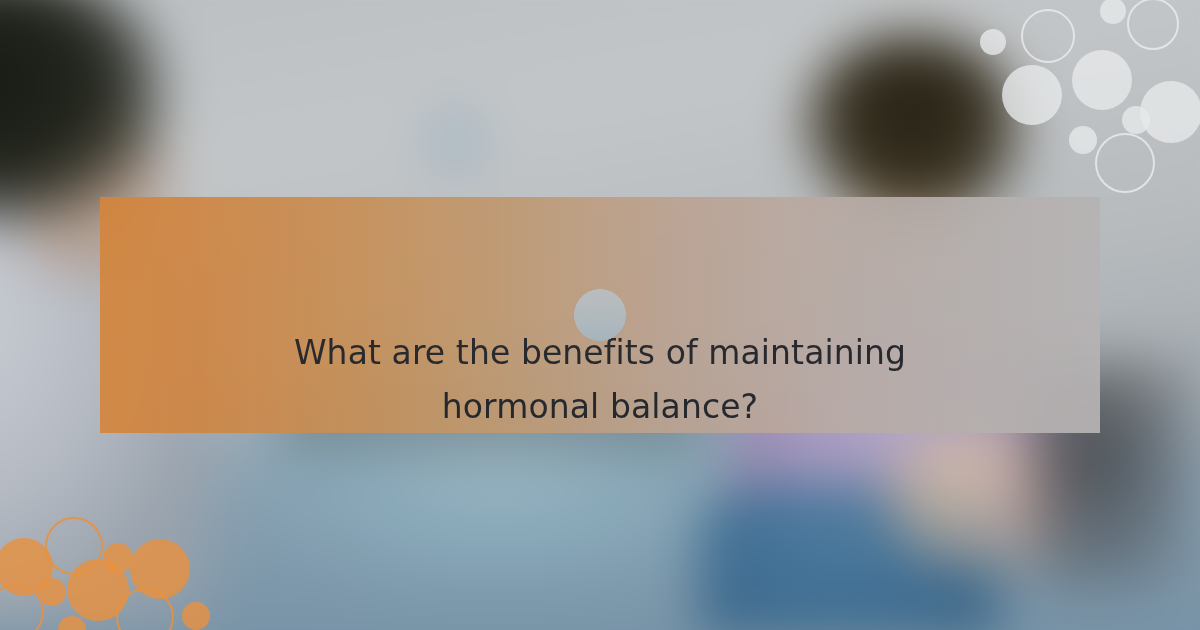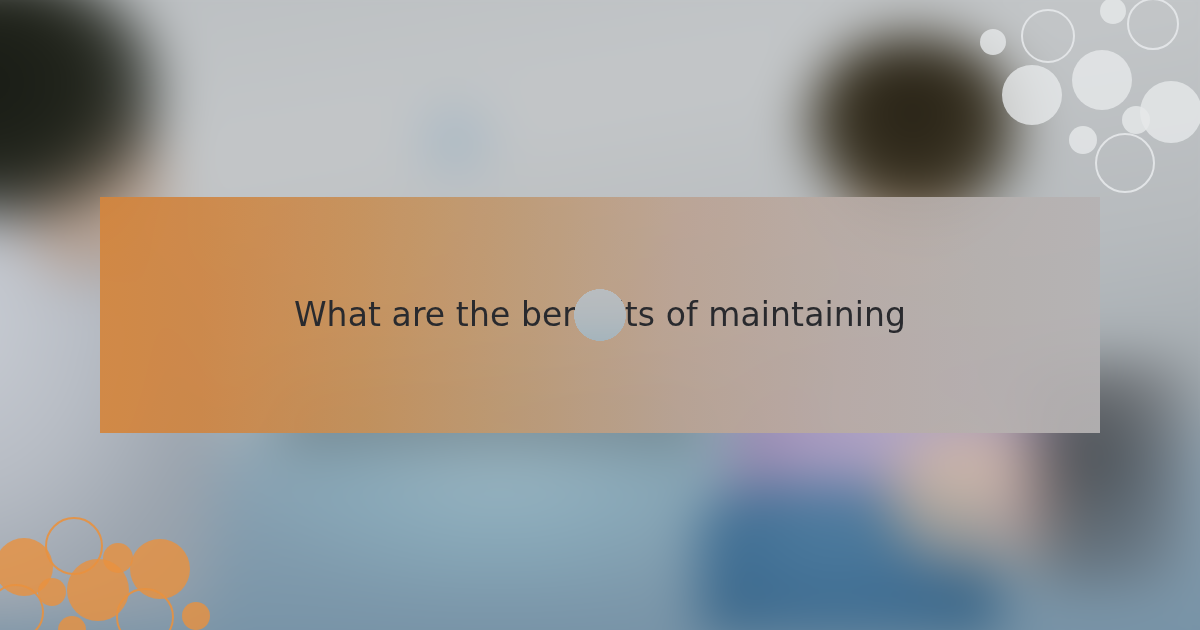--- a/index.html
+++ b/index.html
@@ -118,21 +118,21 @@
         #d4863e 0%,
         #cf8644 10%,
         #c79058 26%,
         #bf9a74 42%,
         #bba393 58%,
         #b8aba5 74%,
         #b6b0ae 88%,
         #b6b3b4 100%);
     opacity:0.93;
     display:flex;
-    align-items:center;
+    align-items:flex-end;
     justify-content:center;
     
     --n: 26px;
     -webkit-mask:
       radial-gradient(circle var(--n) at 0 0,    rgba(0,0,0,0) 99%, #000 100%) 100% 100% / 50% 50% no-repeat,
       radial-gradient(circle var(--n) at 100% 0, rgba(0,0,0,0) 99%, #000 100%) 0 100% / 50% 50% no-repeat,
       radial-gradient(circle var(--n) at 0 100%, rgba(0,0,0,0) 99%, #000 100%) 100% 0 / 50% 50% no-repeat,
       radial-gradient(circle var(--n) at 100% 100%, rgba(0,0,0,0) 99%, #000 100%) 0 0 / 50% 50% no-repeat;
     mask:
       radial-gradient(circle var(--n) at 0 0,    rgba(0,0,0,0) 99%, #000 100%) 100% 100% / 50% 50% no-repeat,
@@ -196,16 +196,17 @@
       <div class="bubble" style="left: 67px; top: 47px; width: 62px; height: 62px; background: rgb(232, 145, 63); opacity: 0.8;"></div>
       <div class="bubble" style="left: -12px; top: 72px; width: 56px; height: 56px; border: 2.5px solid rgb(232, 145, 63); opacity: 0.9;"></div>
       <div class="bubble" style="left: 58px; top: 104px; width: 28px; height: 28px; background: rgb(232, 145, 63); opacity: 0.8;"></div>
       <div class="bubble" style="left: 116px; top: 76px; width: 58px; height: 58px; border: 2.5px solid rgb(232, 145, 63); opacity: 0.9;"></div>
       <div class="bubble" style="left: 182px; top: 90px; width: 28px; height: 28px; background: rgb(232, 145, 63); opacity: 0.8;"></div>
     </div>
 
   <div id="question-card">
     <div id="question-text">
       <span>What are the benefits of maintaining</span><br>
+      <span>hormonal balance?</span>
     </div>
   </div>
 
 </div>
 
 </body></html>

